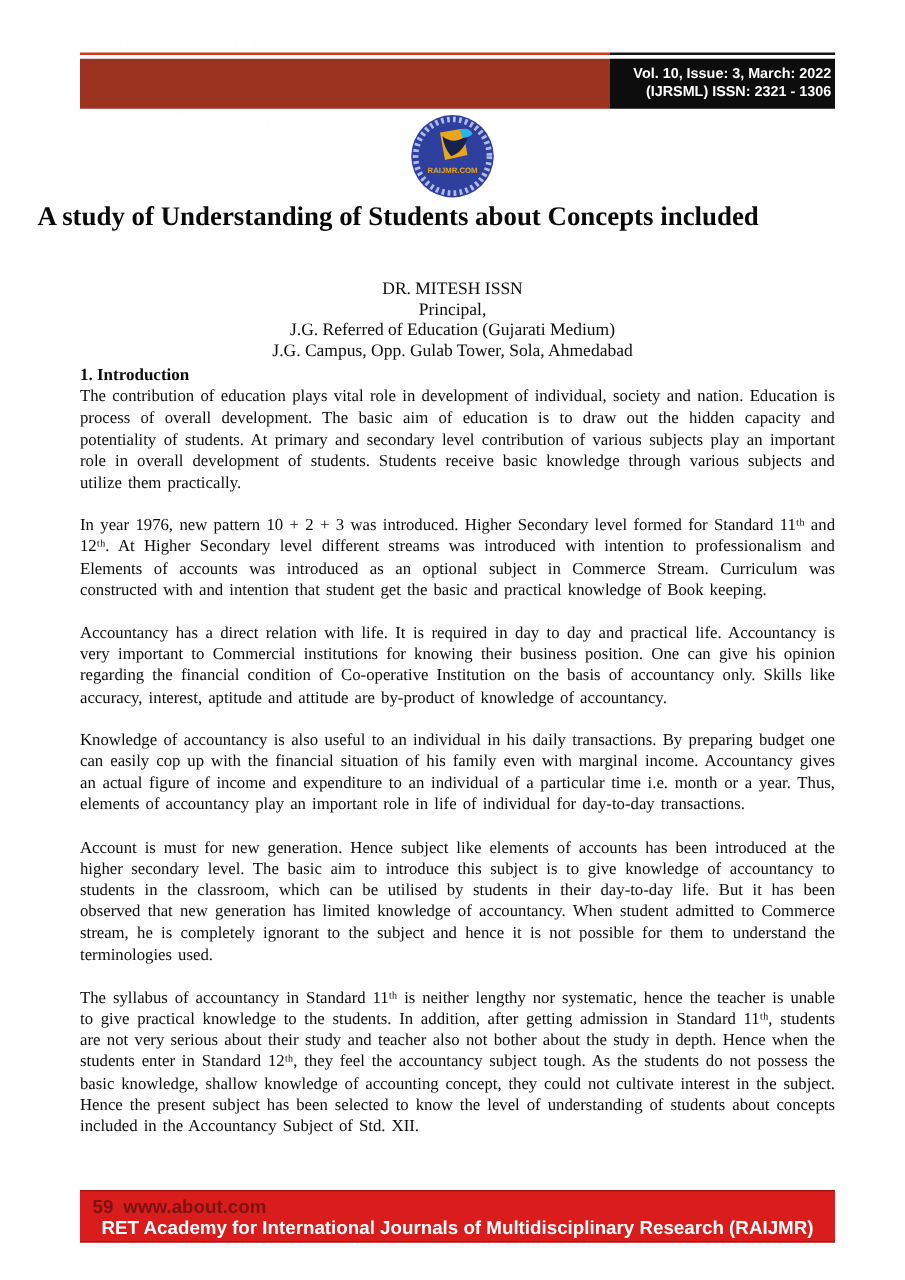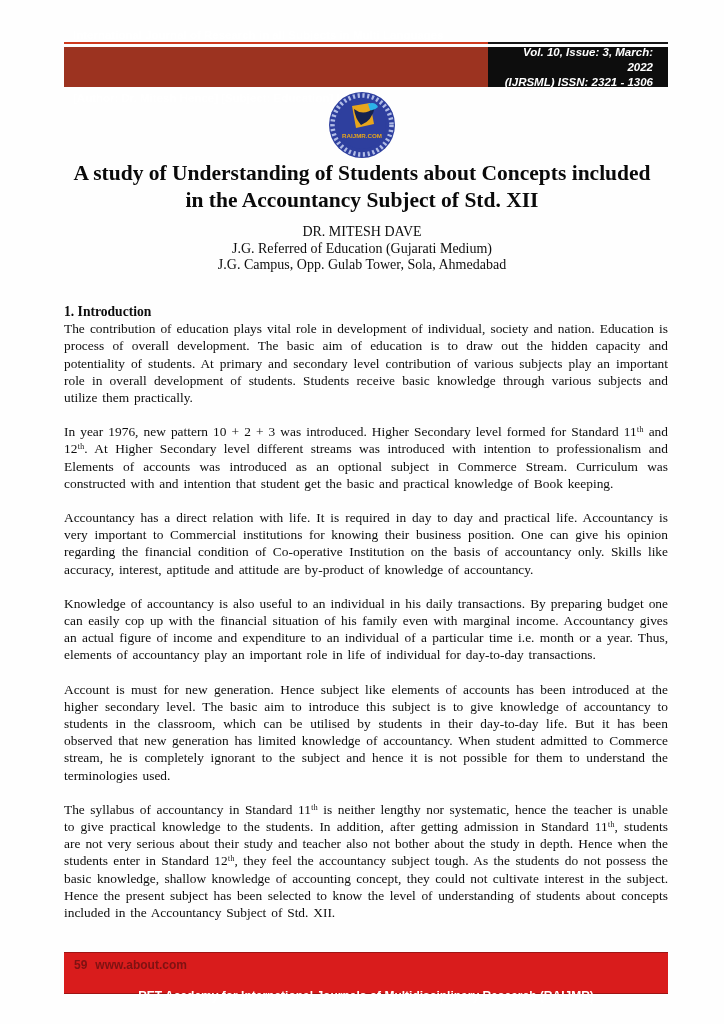--- a/index.html
+++ b/index.html
@@ -34,57 +34,57 @@
     font-family:"Liberation Sans", sans-serif;font-weight:bold;
   }
   .header-left{
     flex:0 0 70.2%;background:var(--header-red);color:#fff;
     font-size:11.5px;line-height:15px;
     padding:4px 9px;display:flex;flex-direction:column;justify-content:center;gap:48px;
   }
   .header-right{
     flex:1;background:var(--header-black);color:#fff;
     font-size:11.5px;line-height:15px;text-align:right;
-    padding:4px 15px;display:flex;flex-direction:column;justify-content:center;font-style:italic;
+    padding:4px 3px;display:flex;flex-direction:column;justify-content:center;
   }
   
   .logo-wrap{position:absolute;top:91px;left:0;right:0;display:flex;justify-content:center;}
   .logo-caption{font-family:"Liberation Sans",sans-serif;font-weight:bold;}
   
   .title{
     position:absolute;top:160px;left:30px;right:30px;margin:0;
-    text-align:center;font-size:21.5px;line-height:27px;font-weight:bold;
+    text-align:left;font-size:21.5px;line-height:27px;font-weight:bold;
     font-family:"Liberation Serif", serif;color:#0a0a0a;
   }
   
   .authors{
     position:absolute;top:224px;left:0;right:0;
     text-align:center;font-size:14px;line-height:16.5px;
   }
   
   .body-text{
     position:absolute;top:291px;left:64px;right:56px;
-    font-size:13.4px;line-height:17.2px;text-align:justify;margin-top:12px;
+    font-size:13.4px;line-height:17.2px;text-align:justify;
   }
   .body-text h2{font-size:13.6px;line-height:17.2px;margin:0;font-weight:bold;text-align:left;}
   .body-text p{margin:0 0 17px 0;word-spacing:1.5px;}
   .body-text p:last-child{margin-bottom:0;}
   
   .footer{
     position:absolute;top:952px;left:64px;right:56px;height:42px;
     background:var(--footer-red);color:#fff;
-    font-family:"Liberation Sans", sans-serif;font-weight:bold;font-size:12px;
+    font-family:"Liberation Sans", sans-serif;font-weight:bold;font-size:15px;
     padding:5px 10px 4px 10px;
     border-top:1px solid #9e1414;border-bottom:1px solid #9e1414;
   }
   .f-line1{display:flex;align-items:baseline;line-height:15px;}
   .f-page{color:var(--footer-accent);margin-right:8px;}
   .f-text{flex:1;text-align:left;}
   .f-site{color:var(--footer-accent);cursor:pointer;}
-  .f-line2{text-align:center;line-height:15px;margin-top:16px;}
+  .f-line2{text-align:center;line-height:15px;margin-top:2px;}
 </style>
 </head>
 <body>
 
 <div class="page">
 
   <div class="topline">
     <span class="tl-red"></span>
     <span class="tl-black"></span>
   </div>
@@ -107,25 +107,25 @@
       <circle cx="34" cy="34" r="24" fill="var(--logo-blue)"></circle>
       <path d="M24 15 L42 12 L46 33 L28 37 Z" fill="var(--logo-gold)"></path>
       <path d="M26 18 Q36 26 47 16 Q44 30 33 34 Q27 27 26 18 Z" fill="#17224f"></path>
       <path d="M40 13 Q47 10 50 16 Q46 20 42 19 Z" fill="#2db3e8"></path>
       <text x="34" y="47" text-anchor="middle" font-size="6.2" fill="var(--logo-gold)" class="logo-caption">RAIJMR.COM</text>
     </svg>
   </div>
 
   <h1 class="title">
     <div>A study of Understanding of Students about Concepts included</div>
-    <div>in the Accountancy Subject of Std. XII</div>
   </h1>
 
   <div class="authors">
-    <div>DR. MITESH DAVE</div>
+    <div>DR. MITESH ISSN</div>
+    <div>Principal,</div>
     <div>J.G. Referred of Education (Gujarati Medium)</div>
     <div>J.G. Campus, Opp. Gulab Tower, Sola, Ahmedabad</div>
   </div>
 
   <main class="body-text">
     <h2>1. Introduction</h2>
     <p>The contribution of education plays vital role in development of individual, society and nation. Education is process of overall development.  The basic aim of education is to draw out the hidden capacity and potentiality of students.  At primary and secondary level contribution of various subjects play an important role in overall development of students.  Students receive basic knowledge through various subjects and utilize them practically.</p>
     <p>In year 1976, new pattern 10 + 2 + 3 was introduced.  Higher Secondary level formed for Standard 11ᵗʰ and 12ᵗʰ. At Higher Secondary level different streams was introduced with intention to professionalism and Elements of accounts was introduced as an optional subject in Commerce Stream. Curriculum was constructed with and intention that student get the basic and practical knowledge of Book keeping.</p>
     <p>Accountancy has a direct relation with life. It is required in day to day and practical life. Accountancy is very important to Commercial institutions for knowing their business position.  One can give his opinion regarding the financial condition of Co-operative Institution on the basis of accountancy only. Skills like accuracy, interest, aptitude and attitude are by-product of knowledge of accountancy.</p>
     <p>Knowledge of accountancy is also useful to an individual in his daily transactions. By preparing budget one can easily cop up with the financial situation of his family even with marginal income. Accountancy gives an actual figure of income and expenditure to an individual of a particular time i.e. month or a year.  Thus, elements of accountancy play an important role in life of individual for day-to-day transactions.</p>

